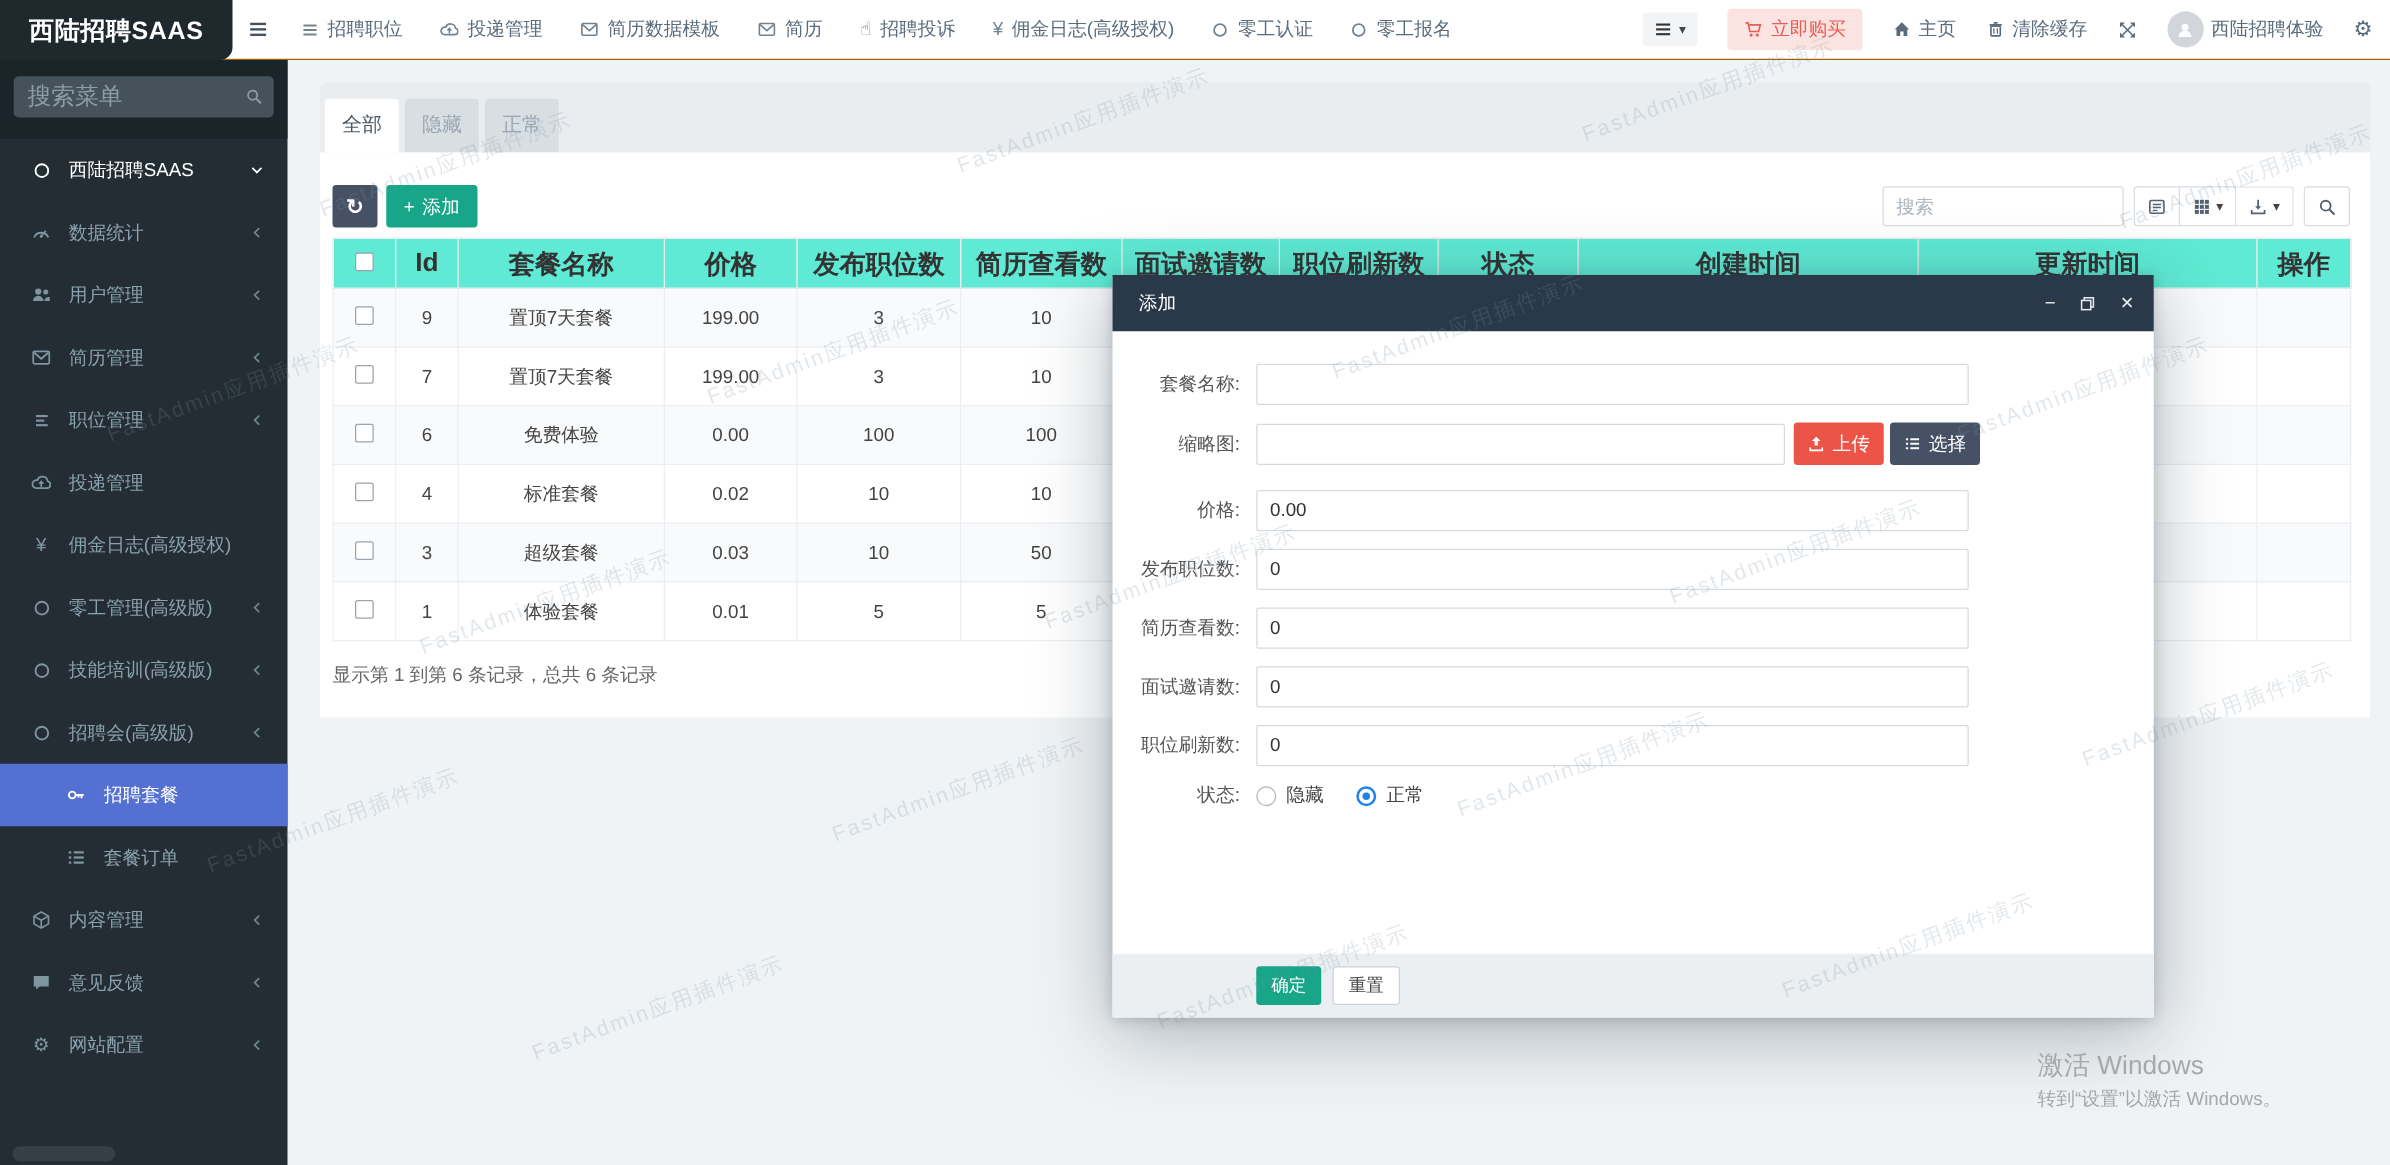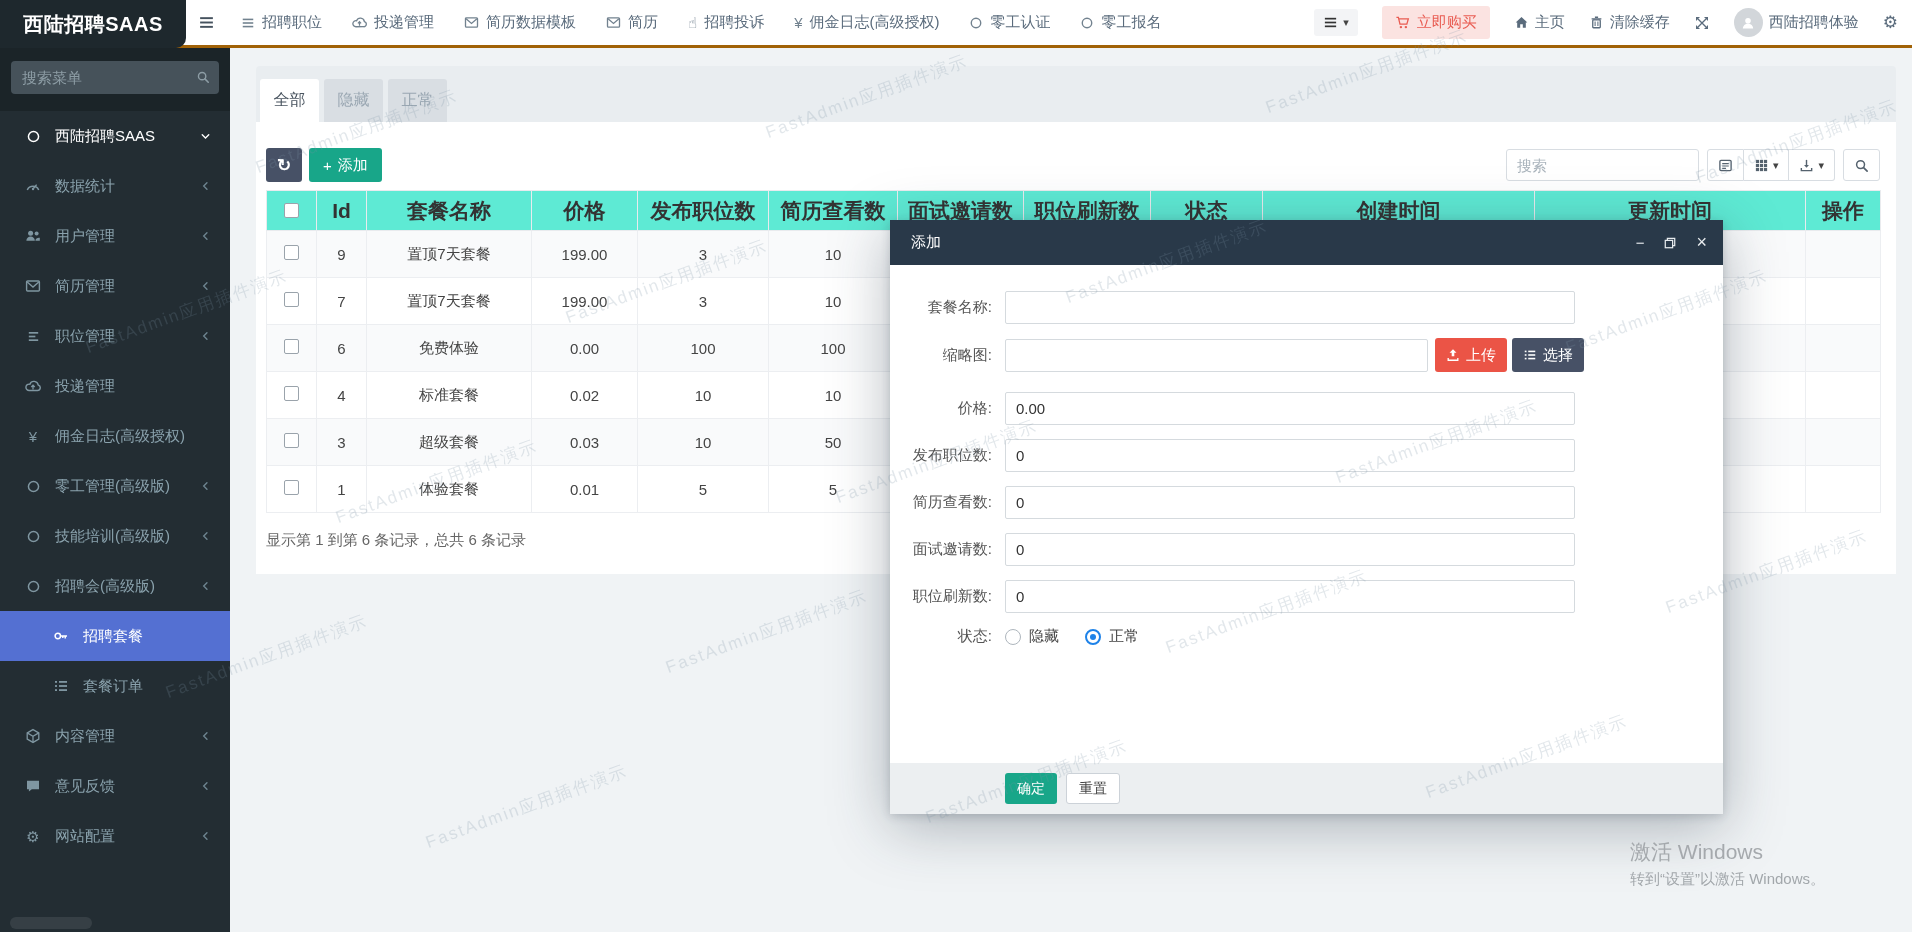--- a/index.html
+++ b/index.html
@@ -3,21 +3,21 @@
 <meta charset="utf-8">
 <style>
   * { margin:0; padding:0; box-sizing:border-box; }
   html,body { width:1912px; height:932px; overflow:hidden; }
   body { font-family:"Liberation Sans","DejaVu Sans",sans-serif; background:#f0f3f5; }
   .app { position:relative; width:1912px; height:932px; overflow:hidden; }
   .ic { display:inline-block; vertical-align:-2px; flex:none; }
 
   
   .navbar { position:absolute; left:0; top:0; width:1912px; height:48px; background:#fff;
-            border-bottom:3px solid #a16207; display:flex; align-items:center; padding:0 14px 0 198px; z-index:40; }
+            border-bottom:1px solid #a16207; display:flex; align-items:center; padding:0 14px 0 198px; z-index:40; }
   .hamburger { color:#45525e; cursor:pointer; margin-right:26px; display:flex; }
   .nav-left { display:flex; align-items:center; gap:30px; color:#5a6b7c; font-size:15px; }
   .nav-item { display:flex; align-items:center; gap:7px; cursor:pointer; white-space:nowrap; }
   .nav-item .ic, .nav-item .glyph { color:#72828f; }
   .glyph { font-size:15px; line-height:1; }
   .nav-right { margin-left:auto; display:flex; align-items:center; gap:24px; color:#5a6b7c; font-size:15px; }
   .menu-dd { background:#f3f4f6; border-radius:3px; padding:6px 9px; display:flex; align-items:center; gap:5px; color:#333; cursor:pointer; }
   .caret { font-size:11px; color:#444; }
   .buy-btn { background:#fbe3e1; color:#e95c52; border-radius:3px; padding:7px 13px; display:flex; gap:7px; align-items:center; cursor:pointer; }
   .nav-link { display:flex; align-items:center; gap:6px; cursor:pointer; }
@@ -27,21 +27,21 @@
   
   .logo { position:absolute; left:0; top:0; width:186px; height:48px; background:#1e282d; color:#fff;
           font-size:20px; font-weight:bold; display:flex; align-items:center; justify-content:center;
           border-radius:0 0 10px 0; z-index:50; letter-spacing:.5px; }
 
   
   .sidebar { position:absolute; left:0; top:48px; width:230px; height:884px; background:#232d33; z-index:30; }
   .sidebar-top { background:#1b2428; padding:13px 11px 17px; }
   .s-search { position:relative; }
   .s-search input { width:100%; height:33px; background:#46525a; border:none; border-radius:4px; color:#cfd8dc;
-                    padding:0 30px 0 11px; font-size:15px; outline:none; }
+                    padding:0 30px 0 11px; font-size:19px; outline:none; }
   .s-search input::placeholder { color:#8d9da5; }
   .s-search .ic { position:absolute; right:9px; top:9px; color:#8d9da5; }
   .menu { list-style:none; }
   .menu li { height:50px; display:flex; align-items:center; padding:0 18px 0 24px; color:#8aa2ad; font-size:15px; cursor:pointer; }
   .menu li .mi { width:18px; margin-right:13px; display:flex; justify-content:center; color:#7f96a1; }
   .menu li .lbl { flex:1; white-space:nowrap; }
   .menu li .chev { color:#6e8591; display:flex; }
   .menu li.bright { color:#fff; }
   .menu li.bright .mi, .menu li.bright .chev { color:#fff; }
   .menu li.sub { padding-left:52px; }

